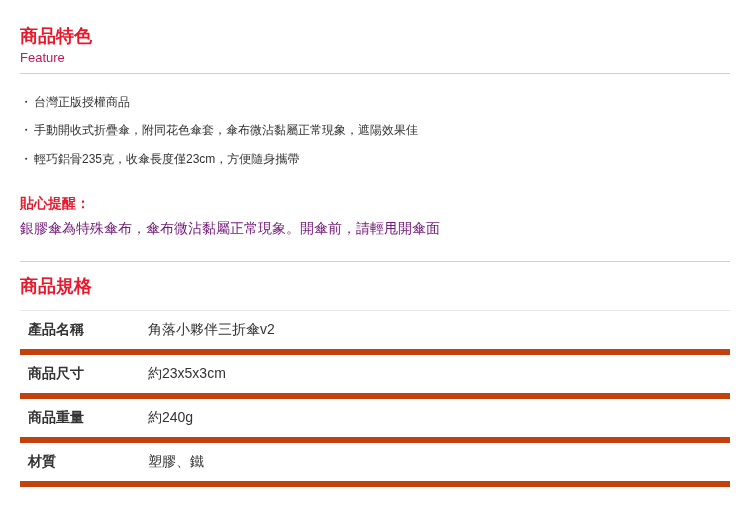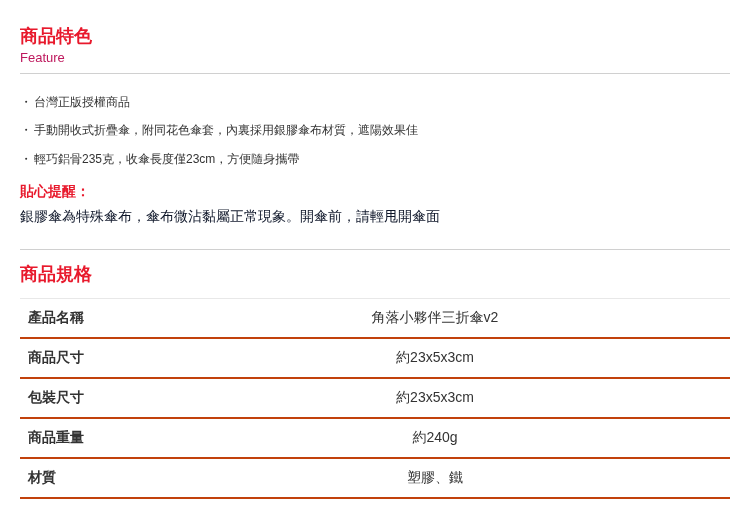--- a/index.html
+++ b/index.html
@@ -58,27 +58,27 @@
     }
 
     .feature-item::before {
       content: '・';
       margin-right: 2px;
     }
 
     .notice-label {
       color: #e8192c;
       font-weight: bold;
-      margin-top: 10px;
+      margin-top: 22px;
       margin-bottom: 4px;
       font-size: 14px;
     }
 
     .notice-text {
-      color: #0f172a;
+      color: #701a75;
       font-size: 14px;
       line-height: 1.7;
       padding-bottom: 12px;
     }
 
     .divider {
       border: none;
       border-top: 1px solid #d0d0d0;
       margin: 0 20px;
     }
@@ -93,58 +93,57 @@
       margin-bottom: 3px;
     }
 
     .spec-table {
       width: 100%;
       border-collapse: collapse;
       margin-top: 4px;
     }
 
     .spec-table tr {
-      border-bottom: 2px solid #c2410c;
+      border-bottom: 6px solid #c2410c;
     }
 
     .spec-table tr:first-child {
       border-top: 1px solid #e8e8e8;
     }
 
     .spec-table td {
       padding: 10px 8px;
       font-size: 14px;
       color: #333;
     }
 
     .spec-label {
       font-weight: bold;
       width: 120px;
       color: #333;
     }
 
     .spec-value {
       color: #333;
-      text-align: center;
     }
   </style>
 </head>
 <body>
 
 <div class="page-container">
 
   <div class="section">
     <div class="section-header">
       <div class="section-title-cn">商品特色</div>
       <div class="section-title-en">Feature</div>
     </div>
 
     <div class="feature-content">
       <div class="feature-item">台灣正版授權商品</div>
-      <div class="feature-item">手動開收式折疊傘，附同花色傘套，內裏採用銀膠傘布材質，遮陽效果佳</div>
+      <div class="feature-item">手動開收式折疊傘，附同花色傘套，傘布微沾黏屬正常現象，遮陽效果佳</div>
       <div class="feature-item">輕巧鋁骨235克，收傘長度僅23cm，方便隨身攜帶</div>
 
       <div class="notice-label">貼心提醒：</div>
       <div class="notice-text">銀膠傘為特殊傘布，傘布微沾黏屬正常現象。開傘前，請輕甩開傘面</div>
     </div>
   </div>
 
   <hr class="divider">
 
   <div class="spec-section">
@@ -156,24 +155,20 @@
       <tbody id="spec-tbody">
       <tr>
             <td class="spec-label">產品名稱</td>
             <td class="spec-value">角落小夥伴三折傘v2</td>
           </tr>
           <tr>
             <td class="spec-label">商品尺寸</td>
             <td class="spec-value">約23x5x3cm</td>
           </tr>
           <tr>
-            <td class="spec-label">包裝尺寸</td>
-            <td class="spec-value">約23x5x3cm</td>
-          </tr>
-          <tr>
             <td class="spec-label">商品重量</td>
             <td class="spec-value">約240g</td>
           </tr>
           <tr>
             <td class="spec-label">材質</td>
             <td class="spec-value">塑膠、鐵</td>
           </tr>
         </tbody>
     </table>
   </div>

